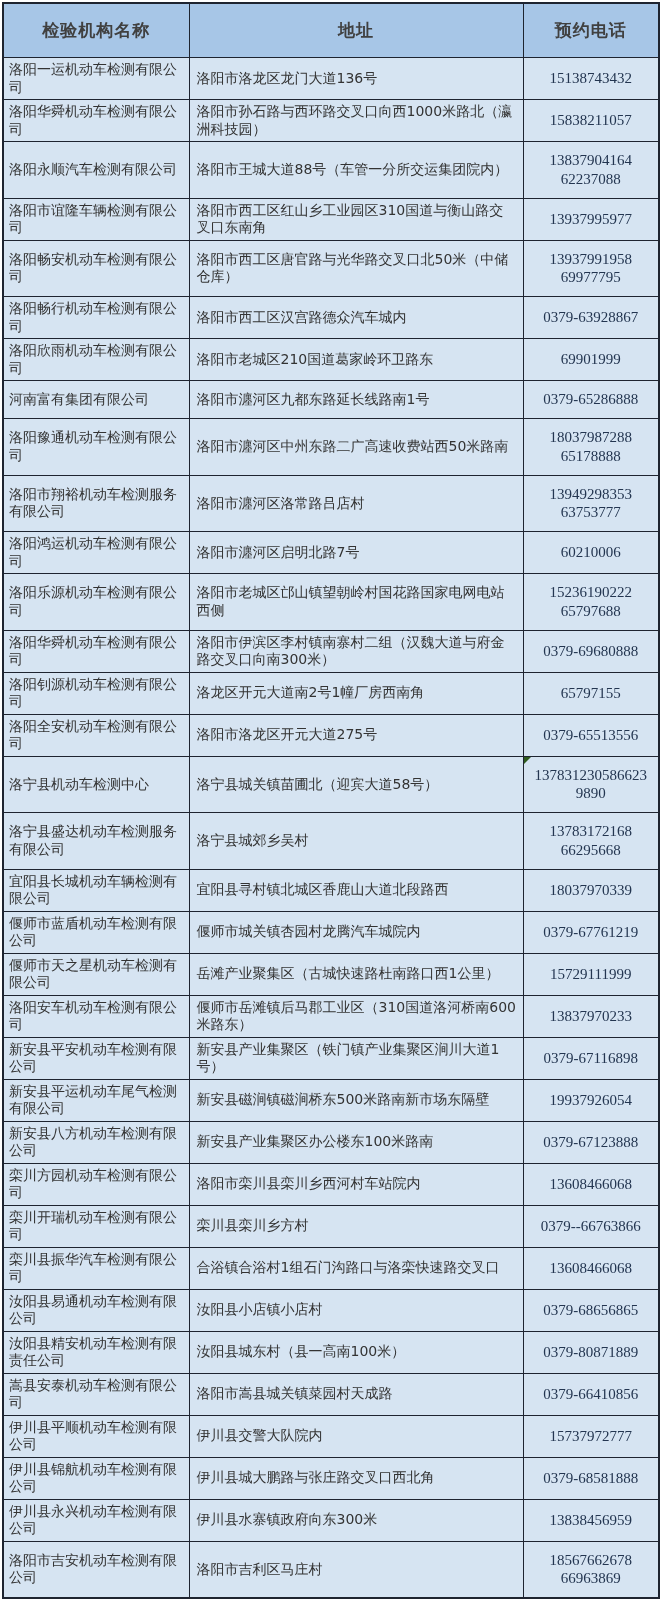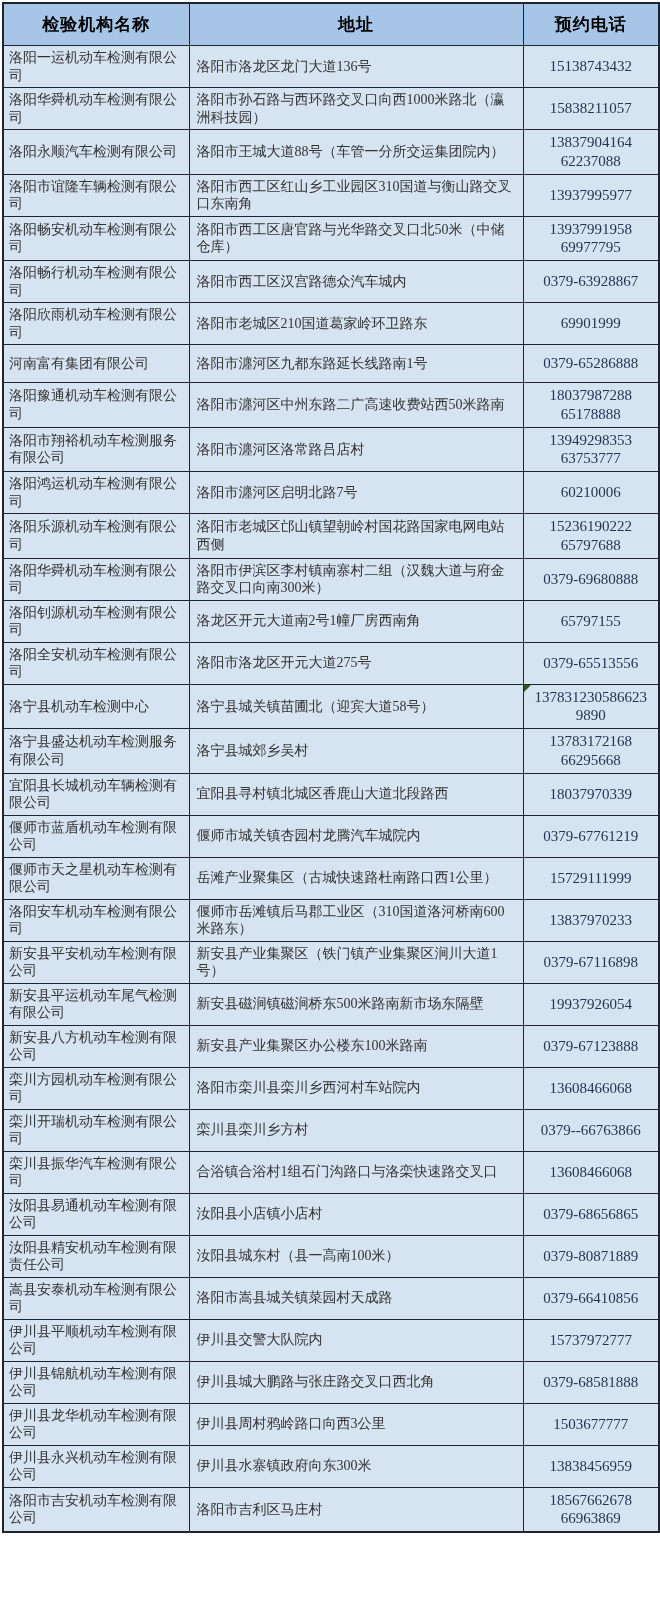--- a/index.html
+++ b/index.html
@@ -27,48 +27,48 @@
     width:656px;
     border-collapse:collapse;
     table-layout:fixed;
     border:2px solid var(--border);
   }
   col.c1{width:186px;}
   col.c2{width:334px;}
   col.c3{width:136px;}
   th{
     background:var(--header-bg);
-    color:#000000;
+    color:#404040;
     font-size:17px;
     font-weight:bold;
     text-align:center;
-    padding:9px 2px;
+    padding:15px 2px;
     border:1.5px solid var(--border);
     letter-spacing:1px;
   }
   tr{height:38px;}
   td{
     background:var(--cell-bg);
     border:1.5px solid var(--border);
     color:var(--text);
     font-size:14px;
     line-height:1.25;
     vertical-align:middle;
     padding:3px 6px;
     word-break:break-all;
   }
   td.name{text-align:left;padding-left:5px;margin-left:38px;}
-  td.addr{text-align:left;padding-left:7px;font-family:Liberation Serif, serif;}
+  td.addr{text-align:left;padding-left:7px;}
   td.phone{
     text-align:center;
     font-family:"Liberation Serif","DejaVu Serif",serif;
     font-size:15px;
     color:var(--phone);
     white-space:pre-line;
-    padding:3px 2px;
+    padding:9px 2px;
     position:relative;
   }
   td.phone.marker::before{
     content:"";
     position:absolute;
     top:0;left:0;
     width:0;height:0;
     border-top:7px solid var(--marker);
     border-right:7px solid transparent;
   }
@@ -252,25 +252,20 @@
     <td class="name">伊川县平顺机动车检测有限公司</td>
     <td class="addr">伊川县交警大队院内</td>
     <td class="phone">15737972777</td>
   </tr>
         <tr>
     <td class="name">伊川县锦航机动车检测有限公司</td>
     <td class="addr">伊川县城大鹏路与张庄路交叉口西北角</td>
     <td class="phone">0379-68581888</td>
   </tr>
         <tr>
-    <td class="name">伊川县龙华机动车检测有限公司</td>
-    <td class="addr">伊川县周村鸦岭路口向西3公里</td>
-    <td class="phone">1503677777</td>
-  </tr>
-        <tr>
     <td class="name">伊川县永兴机动车检测有限公司</td>
     <td class="addr">伊川县水寨镇政府向东300米</td>
     <td class="phone">13838456959</td>
   </tr>
         <tr>
     <td class="name">洛阳市吉安机动车检测有限公司</td>
     <td class="addr">洛阳市吉利区马庄村</td>
     <td class="phone">18567662678
 66963869</td>
   </tr>

